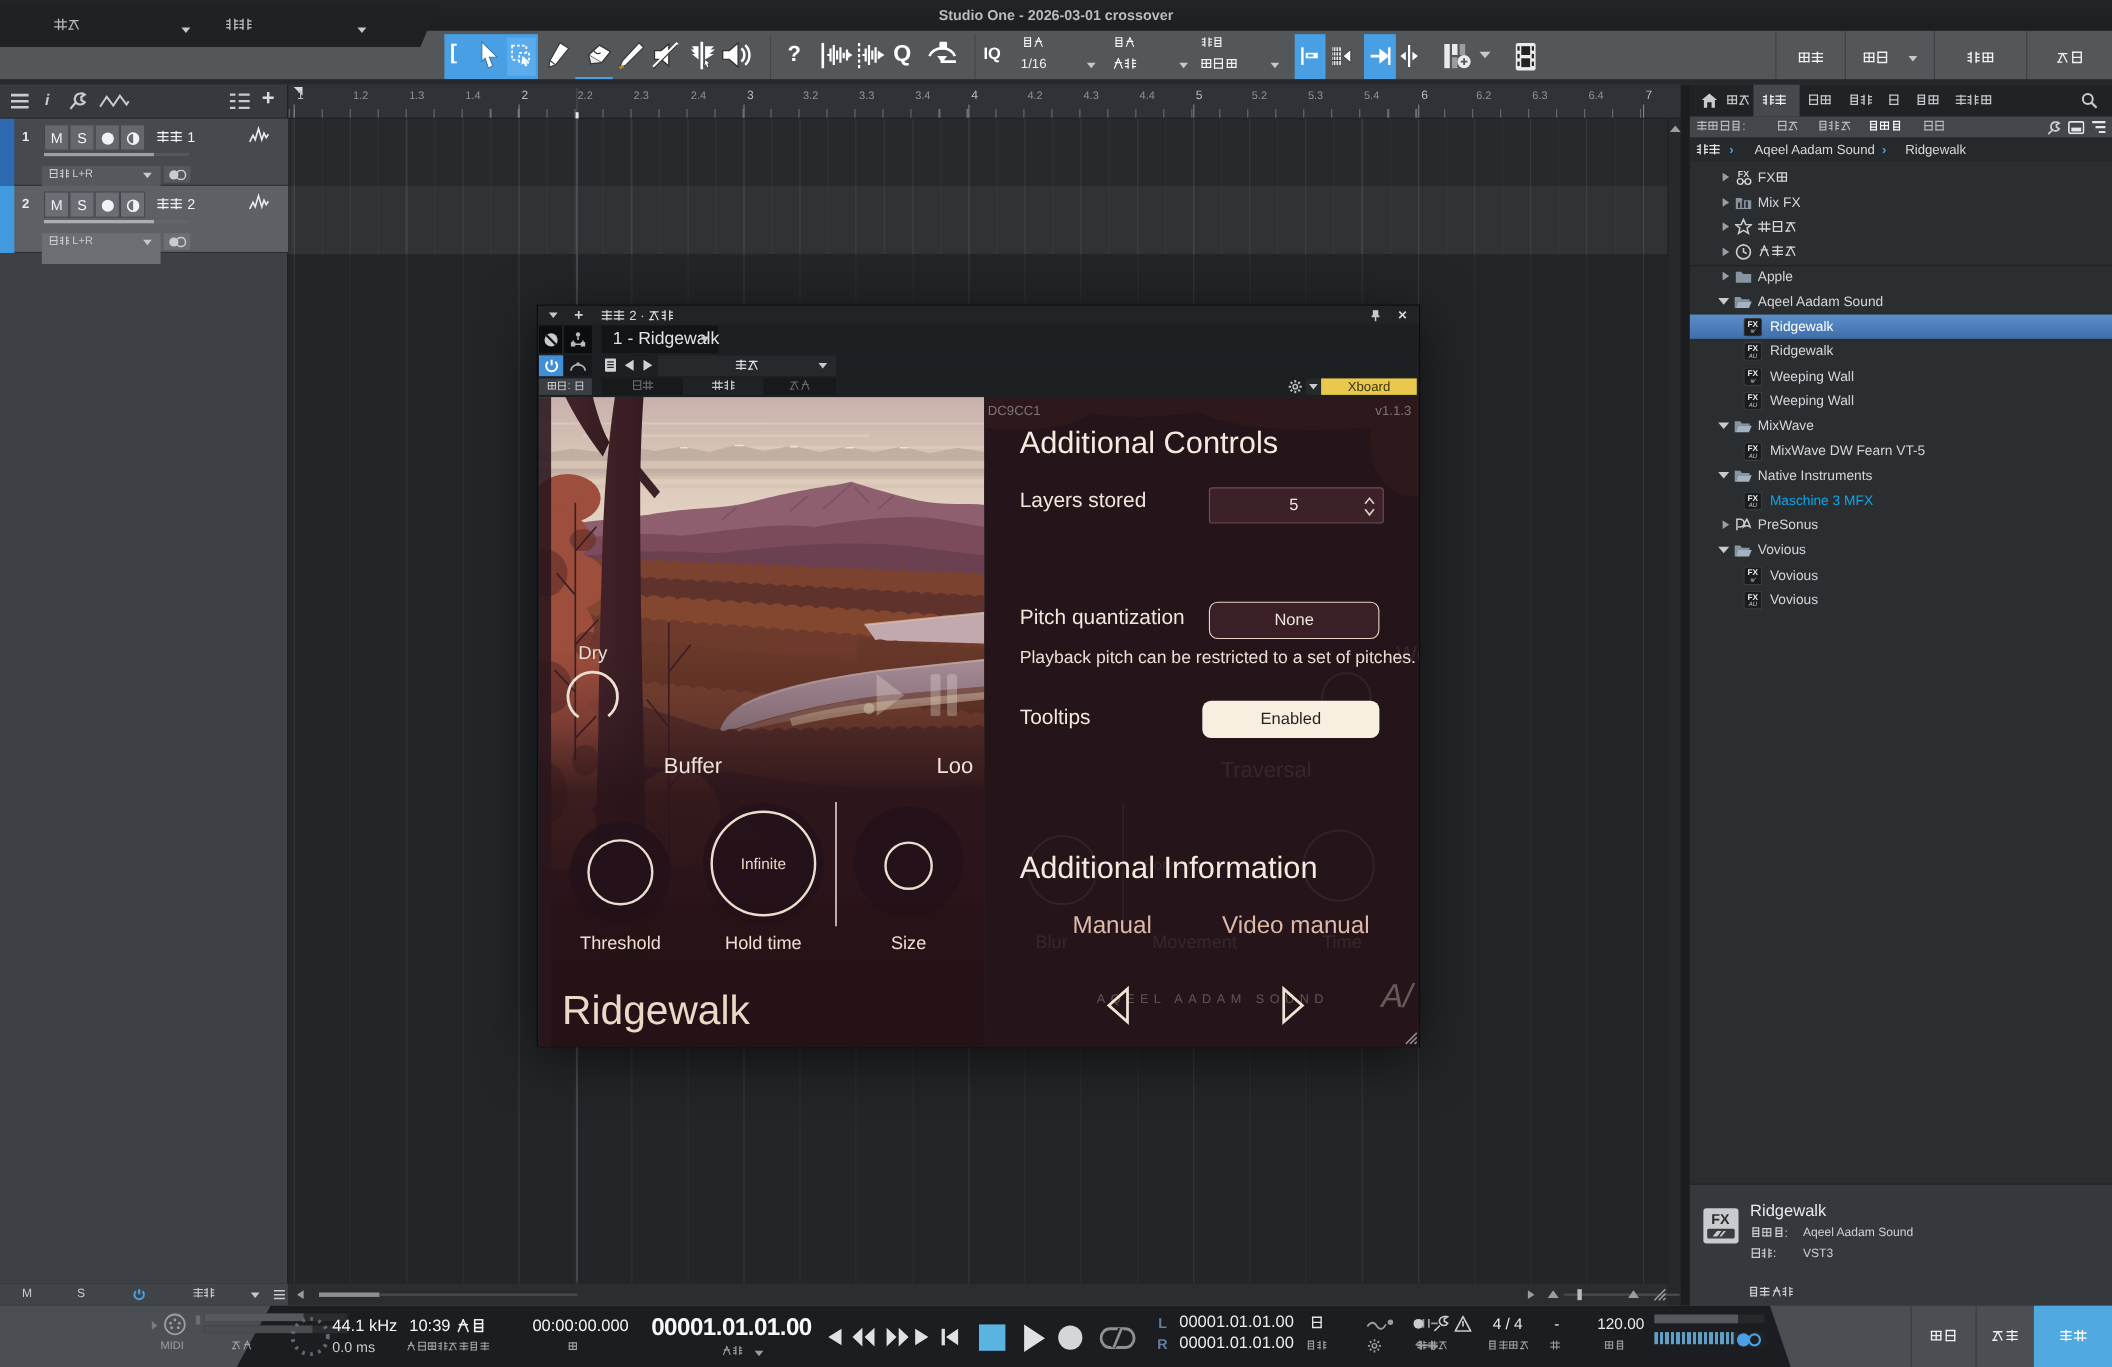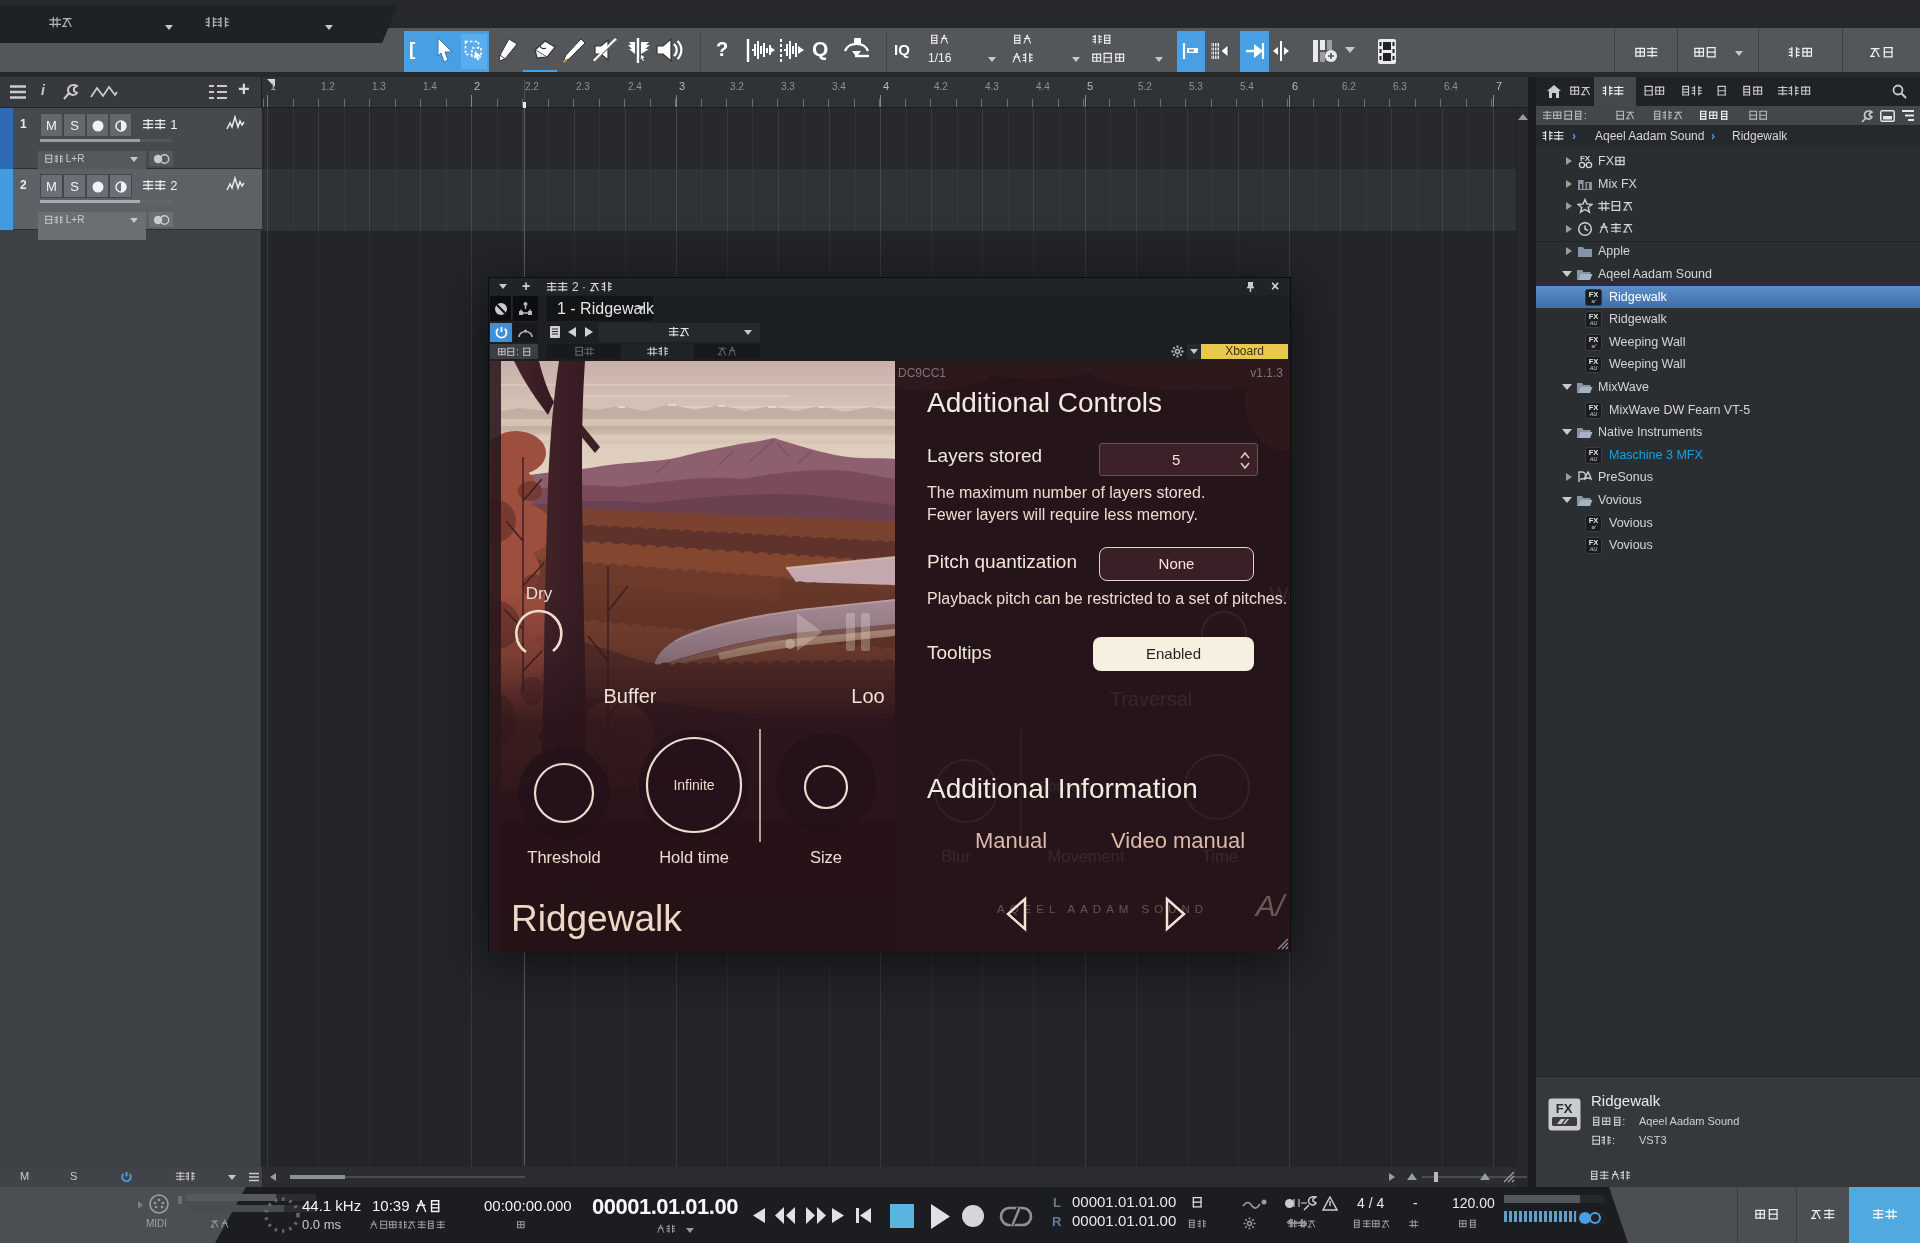--- a/index.html
+++ b/index.html
@@ -47,20 +47,21 @@
 #transport-dark{position:absolute;left:0;top:0;width:1920px;height:56px;background:#1b1d20;clip-path:polygon(246px 0,1609px 0,1628px 56px,215px 56px);}
 .tpt-big{color:#f2f4f6;font-size:15px;}
 .tpt-sm{color:#9fa2a5;font-size:10px;}
 
 #plugwin{left:488px;top:277px;width:803px;height:675px;background:#1d2023;box-shadow:0 10px 50px rgba(0,0,0,.6);border:1px solid #0c0d0e;}
 .pwrow{position:absolute;left:0;width:801px;}
 </style></head>
 <body>
 <div id="app">
 
+<div class="abs" id="mactitle">Studio One - 2026-03-01 crossover</div>
 <div class="abs tl" style="left:8px;"></div>
     <div class="abs tl" style="left:28px;"></div>
     <div class="abs tl" style="left:48px;"></div>
 
 <div class="abs" id="toolbar"></div>
 <div class="abs" id="tb-left">
       <span class="abs cj" style="left:49px;top:10px;"><svg style="width:.95em;height:.95em;vertical-align:-0.12em" viewBox="0 0 16 16">
           <line x1="1" y1="5" x2="15" y2="5" stroke="currentColor" stroke-width="1.6" stroke-linecap="round"></line>
           <line x1="1" y1="11" x2="15" y2="11" stroke="currentColor" stroke-width="1.6" stroke-linecap="round"></line>
           <line x1="5.5" y1="2" x2="5.5" y2="14" stroke="currentColor" stroke-width="1.6" stroke-linecap="round"></line>
@@ -1686,21 +1687,20 @@
   <div class="abs" style="right:7px;top:5px;font-size:12px;color:#7d7478;">v1.1.3</div>
   <div class="abs" style="left:32px;top:26px;font-size:28px;color:#f3ebdf;">Additional Controls</div>
   <div class="abs" style="left:32px;top:84px;font-size:19px;">Layers stored</div>
   <div class="abs" style="left:204px;top:82px;width:159px;height:33px;background:#3d2129;border:1px solid #6b4f52;border-radius:3px;">
     <span class="abs" style="left:72px;top:7px;font-size:15px;">5</span>
     <svg class="abs" style="right:6px;top:7px" width="12" height="19" viewBox="0 0 12 19">
             <path d="M2 7 L6 2 10 7" fill="none" stroke="#d8ccc2" stroke-width="1.6"></path>
             <path d="M2 12 L6 17 10 12" fill="none" stroke="#d8ccc2" stroke-width="1.6"></path>
           </svg>
   </div>
-  <div class="abs" style="left:32px;top:121px;font-size:16px;color:#e9dfd4;line-height:22px;">The maximum number of layers stored.<br>Fewer layers will require less memory.</div>
   <div class="abs" style="left:32px;top:190px;font-size:19px;">Pitch quantization</div>
   <div class="abs" style="left:204px;top:186px;width:155px;height:34px;background:#3a1f27;border:1.5px solid #e5d5c9;border-radius:8px;text-align:center;line-height:31px;font-size:15px;">None</div>
   <div class="abs" style="left:32px;top:229px;font-size:16px;color:#e9dfd4;">Playback pitch can be restricted to a set of pitches.</div>
   <div class="abs" style="left:32px;top:281px;font-size:19px;">Tooltips</div>
   <div class="abs" style="left:198px;top:276px;width:161px;height:34px;background:#f7f0e1;border-radius:8px;text-align:center;line-height:34px;font-size:15px;color:#2c1d22;">Enabled</div>
   <div class="abs" style="left:32px;top:412px;font-size:28px;color:#f3ebdf;">Additional Information</div>
   <div class="abs" style="left:80px;top:467px;font-size:22px;color:#ddb9a9;">Manual</div>
   <div class="abs" style="left:216px;top:467px;font-size:22px;color:#ddb9a9;">Video manual</div>
   <div class="abs" style="left:102px;top:542px;opacity:.3;font-size:11.5px;letter-spacing:5px;color:#e8dccc;">AQEEL AADAM SOUND</div>
   <svg class="abs" style="left:108px;top:535px" width="26" height="36" viewBox="0 0 26 36">

